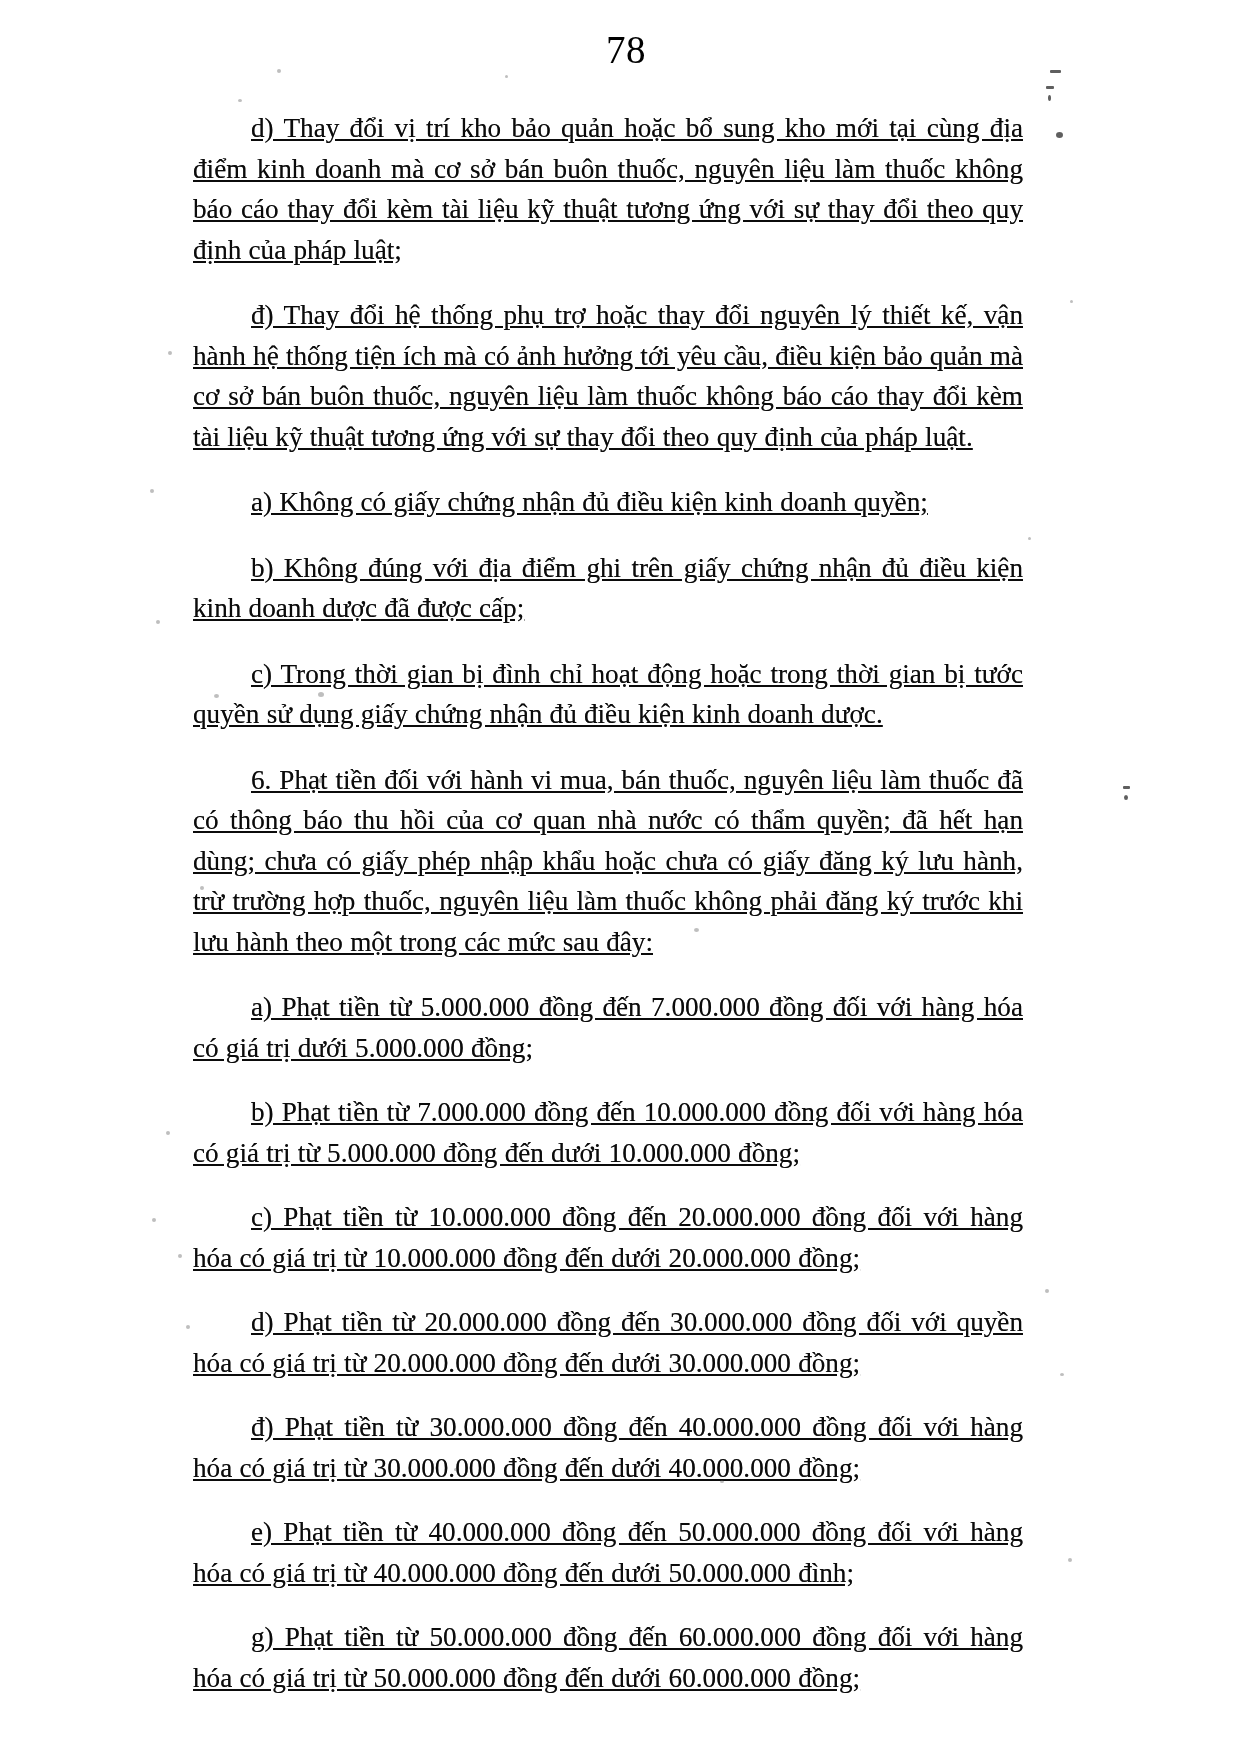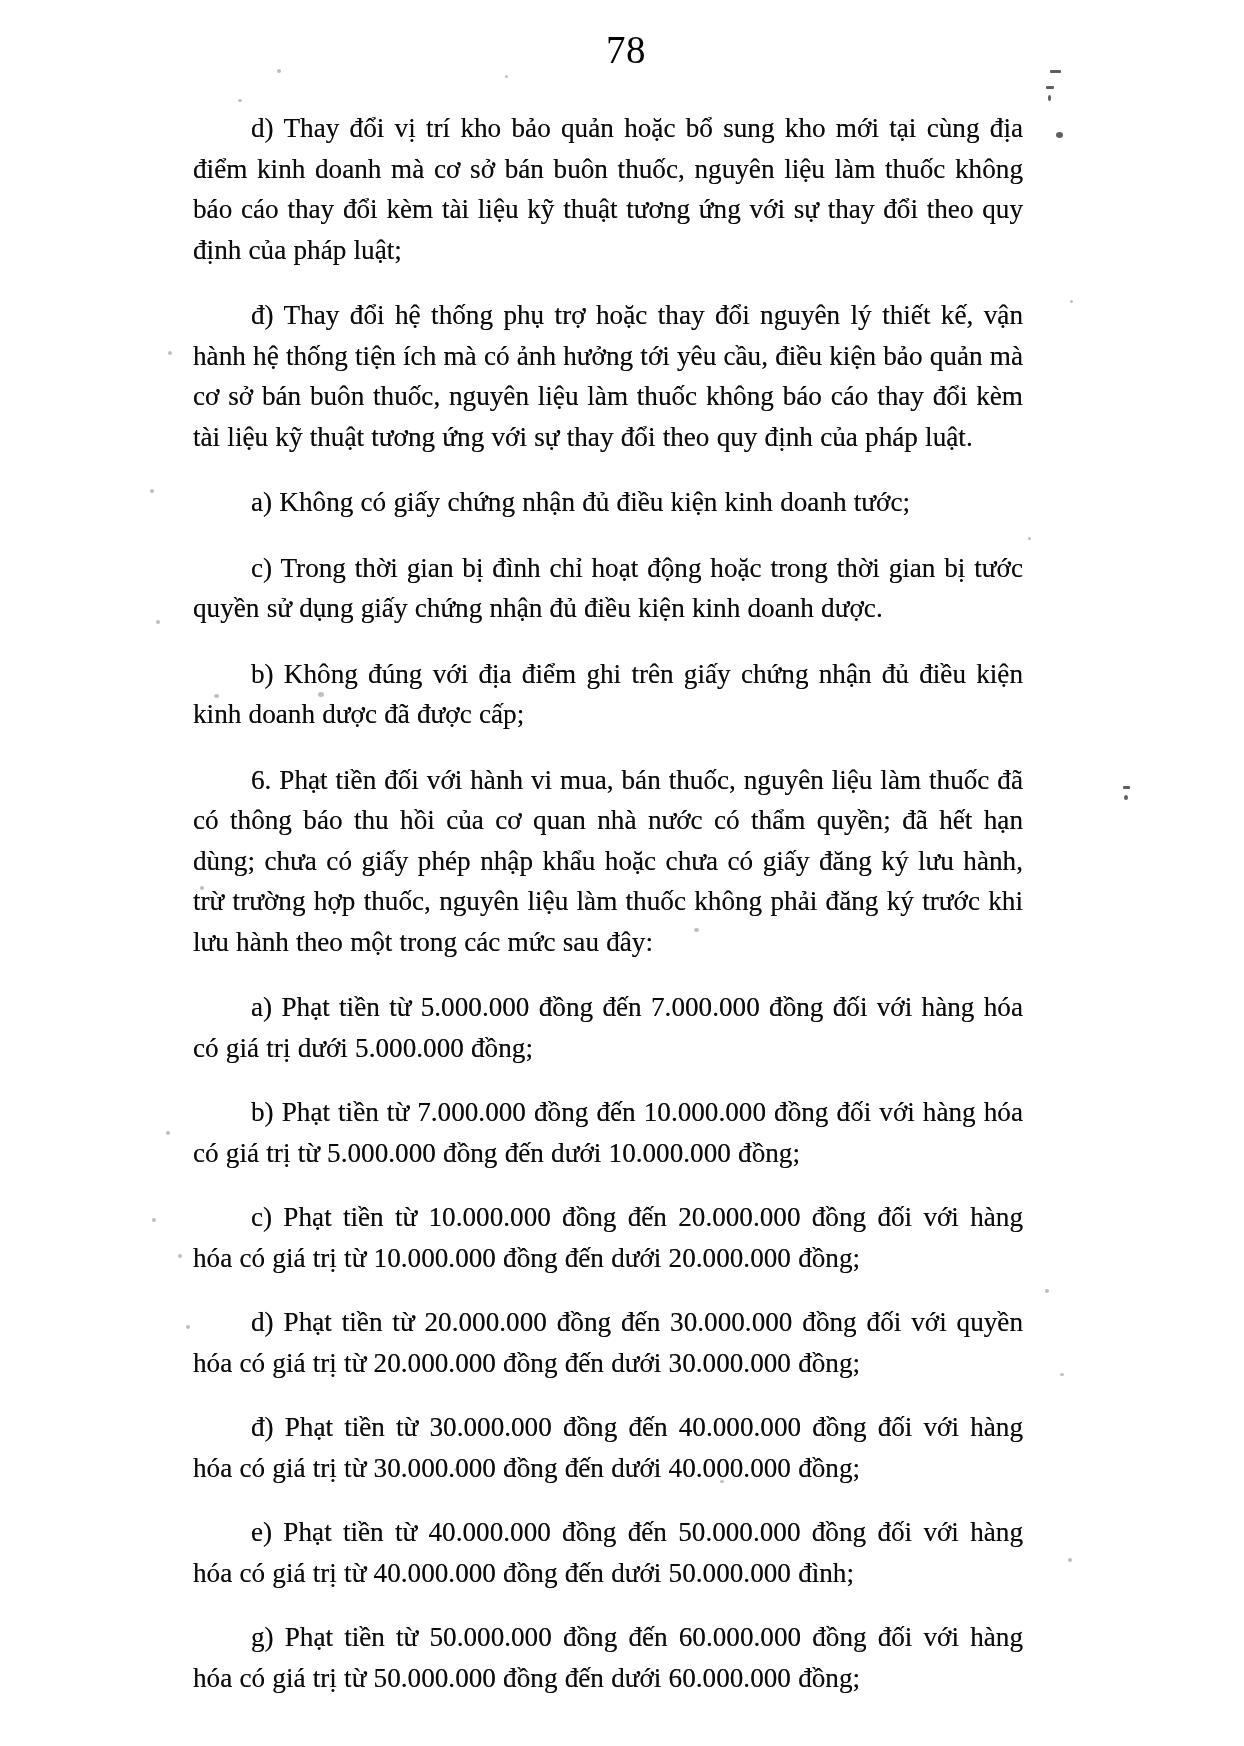--- a/index.html
+++ b/index.html
@@ -53,20 +53,21 @@
     -webkit-font-smoothing: none;
   }
 
   p.para.tight {
     margin-bottom: 24px;
   }
 
   
   .body-column p.para {
     text-shadow: 0 0 0.35px rgba(0,0,0,0.55);
+    text-decoration: underline;
   }
 
   
   .speck {
     position: absolute;
     background: #2a2a2a;
     border-radius: 50%;
     opacity: 0.75;
     pointer-events: none;
   }
@@ -79,23 +80,23 @@
 </head>
 <body>
 
 <div class="page">
 
   <div class="page-number">78</div>
 
   <div class="body-column">
     <p class="para">d) Thay đổi vị trí kho bảo quản hoặc bổ sung kho mới tại cùng địa điểm kinh doanh mà cơ sở bán buôn thuốc, nguyên liệu làm thuốc không báo cáo thay đổi kèm tài liệu kỹ thuật tương ứng với sự thay đổi theo quy định của pháp luật;</p>
     <p class="para">đ) Thay đổi hệ thống phụ trợ hoặc thay đổi nguyên lý thiết kế, vận hành hệ thống tiện ích mà có ảnh hưởng tới yêu cầu, điều kiện bảo quản mà cơ sở bán buôn thuốc, nguyên liệu làm thuốc không báo cáo thay đổi kèm tài liệu kỹ thuật tương ứng với sự thay đổi theo quy định của pháp luật.</p>
-    <p class="para">a) Không có giấy chứng nhận đủ điều kiện kinh doanh tước;</p>
+    <p class="para">a) Không có giấy chứng nhận đủ điều kiện kinh doanh quyền;</p>
+    <p class="para">b) Không đúng với địa điểm ghi trên giấy chứng nhận đủ điều kiện kinh doanh dược đã được cấp;</p>
     <p class="para">c) Trong thời gian bị đình chỉ hoạt động hoặc trong thời gian bị tước quyền sử dụng giấy chứng nhận đủ điều kiện kinh doanh dược.</p>
-    <p class="para">b) Không đúng với địa điểm ghi trên giấy chứng nhận đủ điều kiện kinh doanh dược đã được cấp;</p>
     <p class="para">6. Phạt tiền đối với hành vi mua, bán thuốc, nguyên liệu làm thuốc đã có thông báo thu hồi của cơ quan nhà nước có thẩm quyền; đã hết hạn dùng; chưa có giấy phép nhập khẩu hoặc chưa có giấy đăng ký lưu hành, trừ trường hợp thuốc, nguyên liệu làm thuốc không phải đăng ký trước khi lưu hành theo một trong các mức sau đây:</p>
     <p class="para tight">a) Phạt tiền từ 5.000.000 đồng đến 7.000.000 đồng đối với hàng hóa có giá trị dưới 5.000.000 đồng;</p>
     <p class="para tight">b) Phạt tiền từ 7.000.000 đồng đến 10.000.000 đồng đối với hàng hóa có giá trị từ 5.000.000 đồng đến dưới 10.000.000 đồng;</p>
     <p class="para tight">c) Phạt tiền từ 10.000.000 đồng đến 20.000.000 đồng đối với hàng hóa có giá trị từ 10.000.000 đồng đến dưới 20.000.000 đồng;</p>
     <p class="para tight">d) Phạt tiền từ 20.000.000 đồng đến 30.000.000 đồng đối với quyền hóa có giá trị từ 20.000.000 đồng đến dưới 30.000.000 đồng;</p>
     <p class="para tight">đ) Phạt tiền từ 30.000.000 đồng đến 40.000.000 đồng đối với hàng hóa có giá trị từ 30.000.000 đồng đến dưới 40.000.000 đồng;</p>
     <p class="para tight">e) Phạt tiền từ 40.000.000 đồng đến 50.000.000 đồng đối với hàng hóa có giá trị từ 40.000.000 đồng đến dưới 50.000.000 đình;</p>
     <p class="para tight">g) Phạt tiền từ 50.000.000 đồng đến 60.000.000 đồng đối với hàng hóa có giá trị từ 50.000.000 đồng đến dưới 60.000.000 đồng;</p>
   </div>
 

